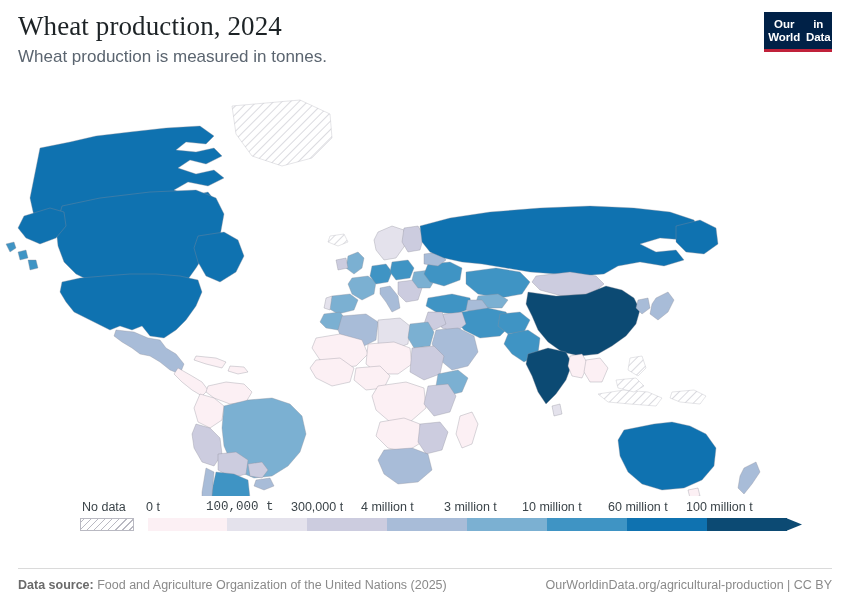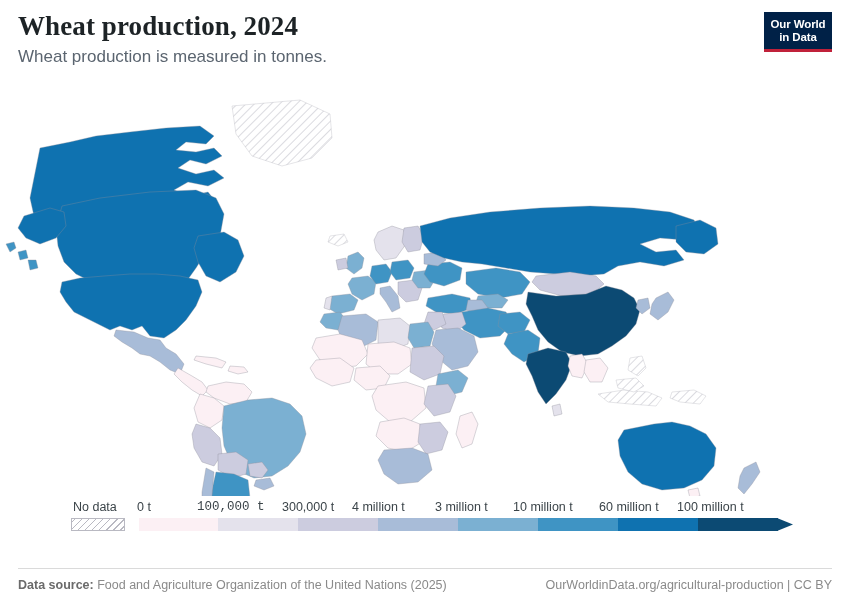--- a/index.html
+++ b/index.html
@@ -10,41 +10,41 @@
     color:#1d2326;
     overflow:hidden;
     position:relative;
   }
   .page{position:relative;width:850px;height:600px;}
 
   
   .header{position:absolute;left:18px;top:10px;right:18px;}
   .title{
     font-family:"Liberation Serif", serif;
-    font-weight:700;
+    font-weight:400;
     font-size:27px;
     line-height:32px;
     letter-spacing:.1px;
     color:#1d2326;
     margin:0;
   }
   .subtitle{
     font-size:17px;
     color:#5b6570;
     margin:6px 0 0 0;
     line-height:17px;
     font-weight:400;
   }
 
   
   .logo{
     position:absolute;right:18px;top:12px;
     width:68px;height:40px;
     background:#002147;
-    display:flex;flex-direction:column;
+    display:flex;flex-direction:row;
     align-items:center;justify-content:center;
     box-sizing:border-box;
     padding-bottom:3px;
   }
   .logo-line{
     color:#ffffff;
     font-size:11.5px;
     font-weight:700;
     line-height:12.5px;
     letter-spacing:-.1px;
@@ -56,21 +56,21 @@
     height:3px;background:#c0213a;
   }
 
   
   .map-wrap{position:absolute;left:0;top:86px;width:850px;height:410px;}
   svg.map{display:block;width:850px;height:410px;}
   .c{stroke:#8f8f9a;stroke-width:.35px;vector-effect:non-scaling-stroke;}
   .nodata{fill:url(#hatch);stroke:#b4b4bd;stroke-width:.35px;}
 
   
-  .legend{position:absolute;left:7px;top:500px;width:708px;height:48px;}
+  .legend{position:absolute;left:16px;top:500px;width:708px;height:48px;}
   .legend-labels{position:relative;height:16px;}
   .legend-labels span{
     position:absolute;
     font-size:12.5px;
     color:#3b4449;
     white-space:nowrap;
     top:0;
   }
   .legend-bar{position:relative;height:13px;margin-top:2px;}
   .swatch{position:absolute;top:0;height:13px;}

